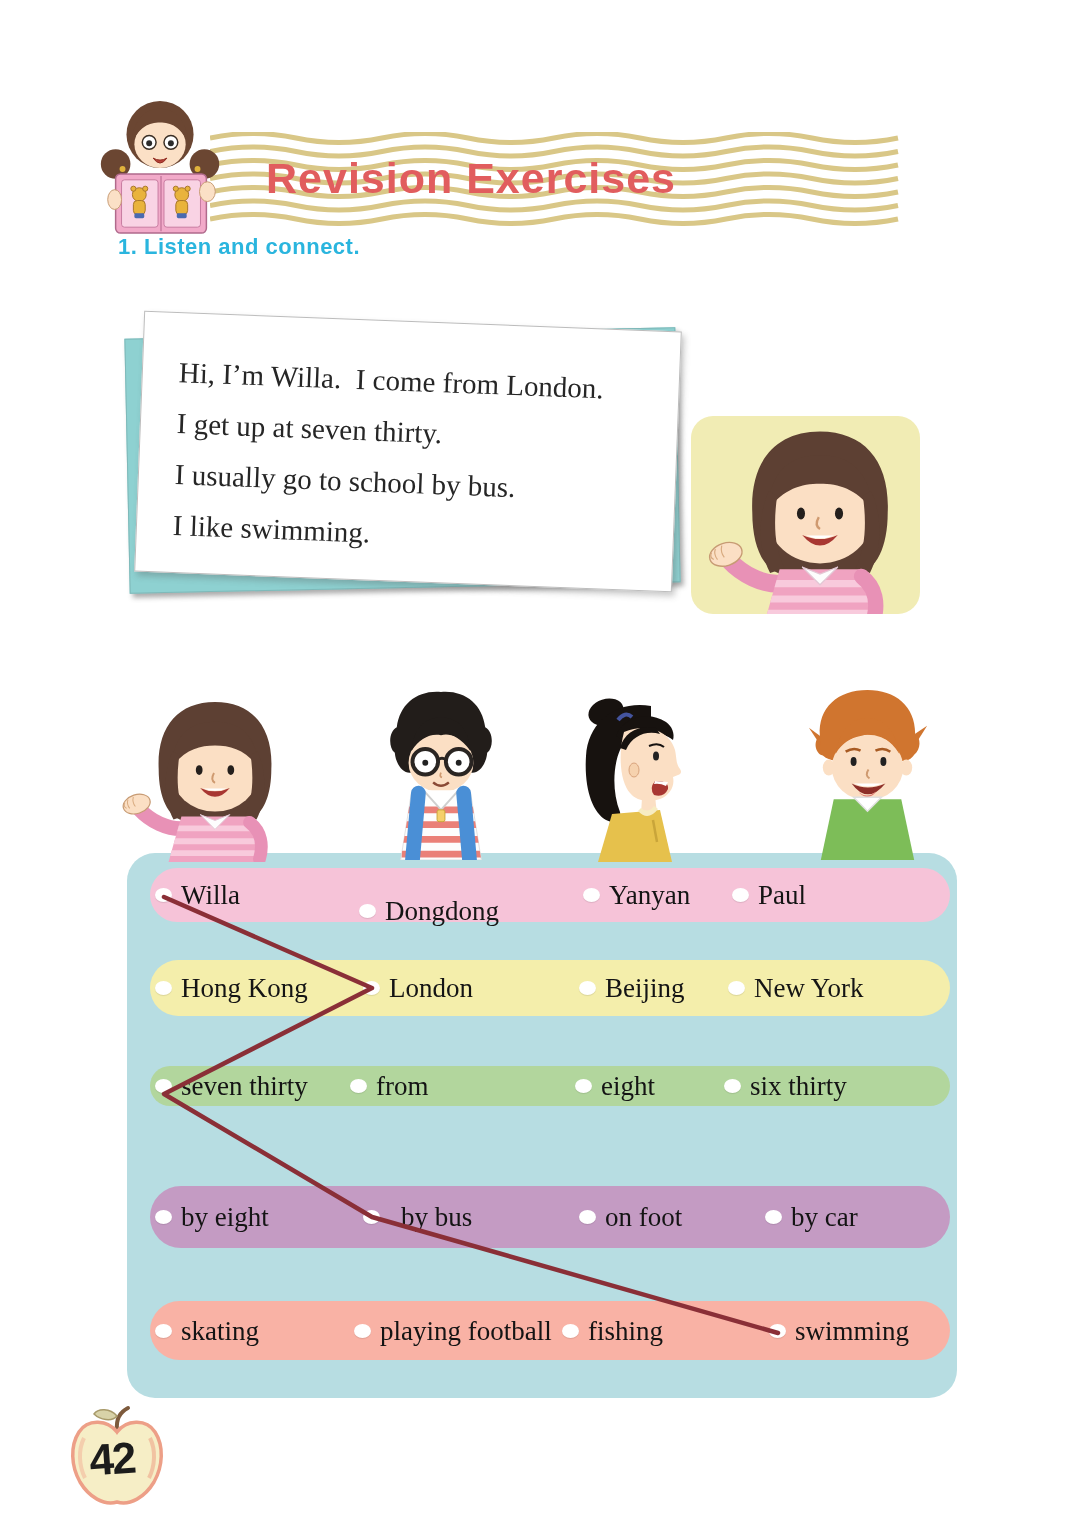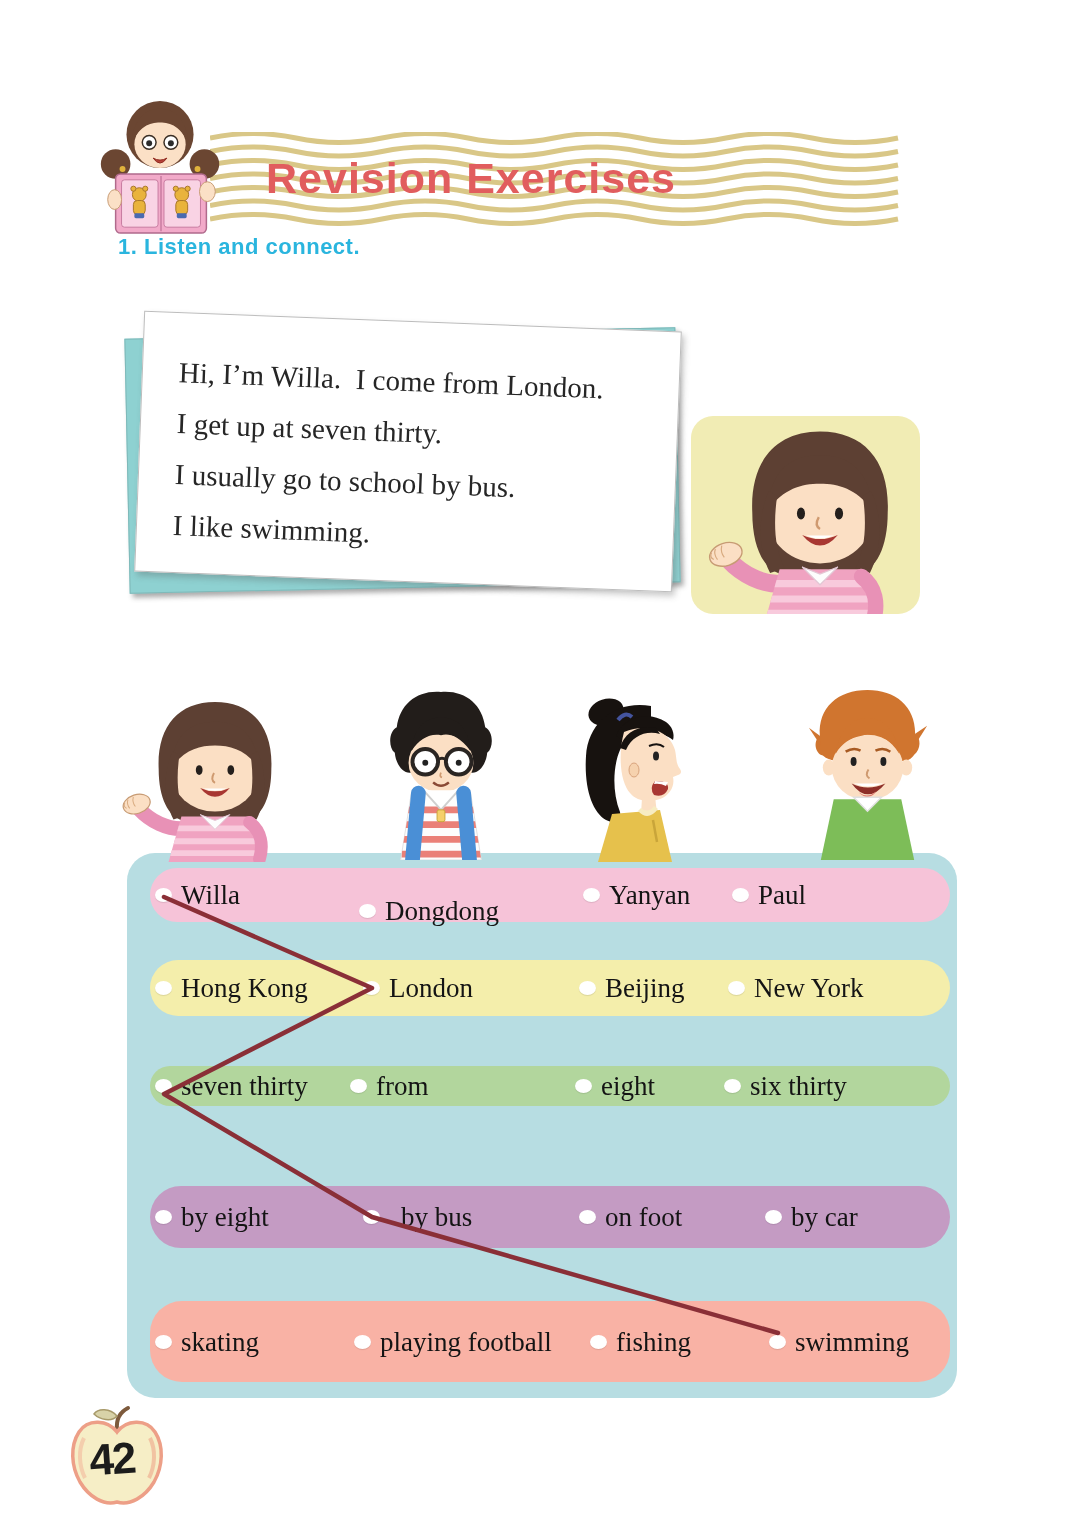--- a/index.html
+++ b/index.html
@@ -312,30 +312,30 @@
           </div>
           <div class="match-item" style="left: 429px;">
             <span class="dot"></span>
             <span class="pill-label">on foot</span>
           </div>
           <div class="match-item" style="left: 615px; text-align: center;">
             <span class="dot"></span>
             <span class="pill-label">by car</span>
           </div>
         </div>
-        <div class="pill" style="top: 448px; height: 81px; background: rgb(249, 178, 165); border-radius: 32px;">
+        <div class="pill" style="top: 448px; height: 59px; background: rgb(249, 178, 165); border-radius: 32px;">
           <div class="match-item" style="left: 5px;">
             <span class="dot"></span>
             <span class="pill-label">skating</span>
           </div>
           <div class="match-item" style="left: 204px;">
             <span class="dot"></span>
             <span class="pill-label">playing football</span>
           </div>
-          <div class="match-item" style="left: 440px;">
+          <div class="match-item" style="left: 412px;">
             <span class="dot"></span>
             <span class="pill-label">fishing</span>
           </div>
           <div class="match-item" style="left: 619px;">
             <span class="dot"></span>
             <span class="pill-label">swimming</span>
           </div>
         </div>
       </div>
     <svg class="connect-overlay" viewBox="0 0 830 545">

